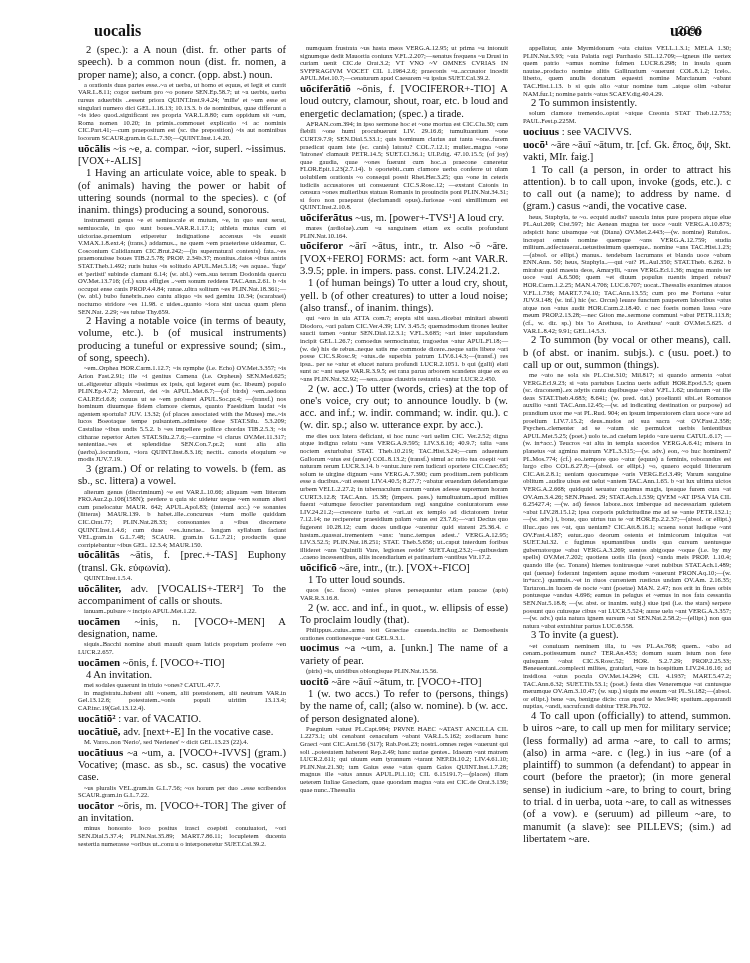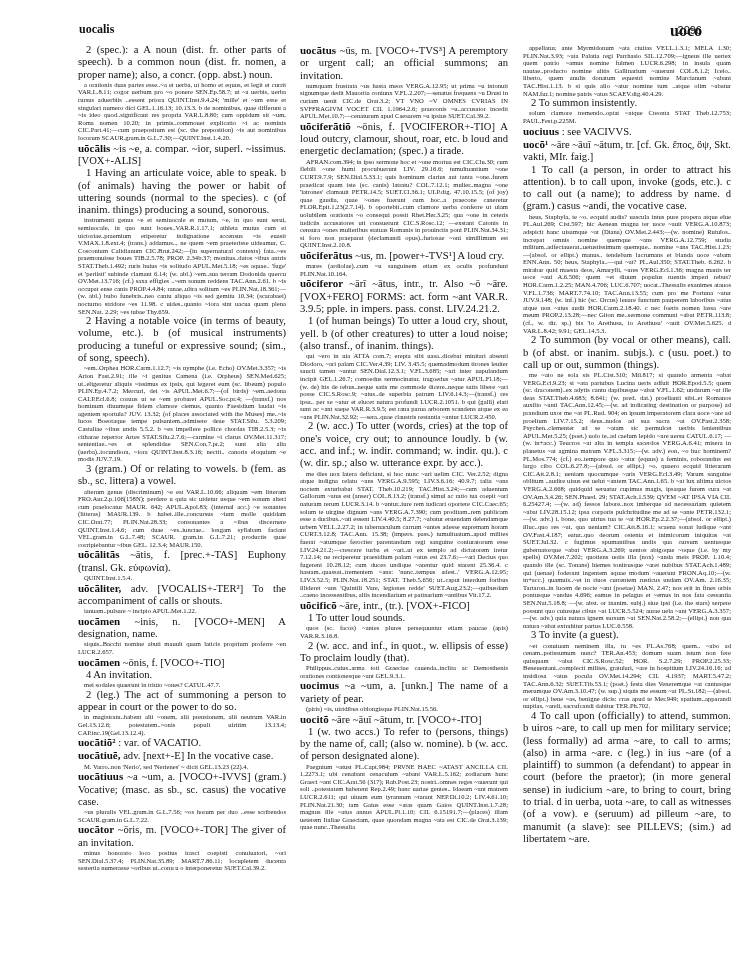--- a/index.html
+++ b/index.html
@@ -1,19 +1,19 @@
 <!DOCTYPE html>
 <html><head>
   <meta charset="utf-8">
   <style>
     html, body { margin: 0; padding: 0; background: #ffffff; }
     body { width: 750px; height: 963px; overflow: hidden; position: relative; color: #111; font-family: "DejaVu Serif", "Liberation Serif", serif; }
     .page { position: absolute; left: 0; top: 0; width: 750px; height: 963px; }
     .running-head { position: absolute; top: 22px; left: 78px; right: 48px; height: 20px; }
-    .rh-left { position: absolute; left: 1px; top: 0; font-family: "Liberation Serif", serif; font-weight: bold; font-size: 12px; }
+    .rh-left { position: absolute; left: 16px; top: 0; font-family: "Liberation Serif", serif; font-weight: bold; font-size: 16px; }
     .rh-center { position: absolute; left: 0; right: 0; text-align: right; top: 2px; font-family: Liberation Sans, sans-serif; font-size: 11px; }
     .rh-right { position: absolute; right: 0; top: 0; font-family: "Liberation Serif", serif; font-weight: bold; font-size: 16px; }
     .col { position: absolute; top: 44px; width: 208px; font-family: Liberation Serif, serif; }
     .col1 { left: 78px; }
     .col2 { left: 300px; }
     .col3 { left: 523px; }
     .sense { font-size: 10.6px; line-height: 12.3px; text-align: justify; margin: 0; }
     .cite { font-size: 6.6px; line-height: 7.6px; text-align: justify; margin: 0 0 0 0; text-indent: 6px; color: #1a1a1a; }
     .entry { margin-top: 6px; }
     .hw-line { font-size: 10.6px; line-height: 12.3px; text-align: justify; margin: 0; }
@@ -42,32 +42,30 @@
       <p class="cite">alterum genus (discriminum) ~e est VAR.L.10.66; aliquam ~em litteram FRO.Aur.2.p.106(158N); perdere u quia sic uidetur usque ~em sonum alteri cum praelocatur MAUR. 642; APUL.Apol.83; (internal acc.) ~e sonantes (litteras) MAUR.139. b habet..ille..concursus ~ium molle quiddam CIC.Orat.77; PLIN.Nat.28.33; consonantes a ~ibus discernere QUINT.Inst.1.4.6; cum duae ~es..iunctae.. longam syllabam faciant VEL.gram.in G.L.7.48; SCAUR. gram.in G.L.7.21; productis quae corripiebantur ~ibus GEL. 12.3.4; MAUR.150.</p>
       <p class="hw-line entry"><span class="hw">uōcālitās</span> <span> ~ātis, f. [prec.+-TAS] Euphony (transl. Gk. εὐφωνία).</span></p>
       <p class="cite">QUINT.Inst.1.5.4.</p>
       <p class="hw-line entry"><span class="hw">uōcāliter,</span> <span> adv. [VOCALIS+-TER²] To the accompaniment of calls or shouts.</span></p>
       <p class="cite">ianuam..pulsare ~ incipio APUL.Met.1.22.</p>
       <p class="hw-line entry"><span class="hw">uocāmen</span> <span> ~inis, n. [VOCO+-MEN] A designation, name.</span></p>
       <p class="cite">siquis..Bacchi nomine abuti mauult quam laticis proprium proferre ~en LUCR.2.657.</p>
       <p class="hw-line entry"><span class="hw">uocāmen</span> <span> ~ōnis, f. [VOCO+-TIO]</span></p>
       <p class="sense ind">4 An invitation.</p>
       <p class="cite">mei sodales quaerunt in triuio ~ones? CATUL.47.7.</p>
-      <p class="sense ind">2 (leg.) The act of summoning a person to appear in court or the power to do so.</p>
       <p class="cite">in magistratu..habent alii ~onem, alii prensionem, alii neutrum VAR.in Gel.13.12.6; potestatem..~onis populi uiritim 13.13.4; CAP.inc.19(Gel.13.12.4).</p>
       <p class="hw-line entry"><span class="hw">uocātiō²</span> <span> : var. of VACATIO.</span></p>
       <p class="hw-line entry"><span class="hw">uocātiuē,</span> <span> adv. [next+-E] In the vocative case.</span></p>
       <p class="cite">M. Varro..non 'Nerio', sed 'Nerienes' ~ dicit GEL.13.23 (22).4.</p>
       <p class="hw-line entry"><span class="hw">uocātiuus</span> <span> ~a ~um, a. [VOCO+-IVVS] (gram.) Vocative; (masc. as sb., sc. casus) the vocative case.</span></p>
       <p class="cite">~us pluralis VEL.gram.in G.L.7.56; ~os horum per duo ..esse scribendos SCAUR.gram.in G.L.7.22.</p>
       <p class="hw-line entry"><span class="hw">uocātor</span> <span> ~ōris, m. [VOCO+-TOR] The giver of an invitation.</span></p>
       <p class="cite">minus honorato loco positus irasci coepisti conuiuatori, ~ori SEN.Dial.5.37.4; PLIN.Nat.35.89; MART.7.86.11; locupletem ducenta sestertia numerasse ~oribus ut..conu u o interponeretur SUET.Cal.39.2.</p>
     </div>
   <div class="col col2">
-      <p class="hw-line entry"><span class="hw">uocātus</span> <span> ~ūs, m. [VOCO+-TVS³] A peremptory or urgent call; an official summons; an invitation.</span></p>
       <p class="cite">numquam frustrata ~us hasta meos VERG.A.12.95; ut prima ~u intonuit signumque dedit Mauortia coniunx V.FL.2.207;—senatus frequens ~u Drusi in curiam uenit CIC.de Orat.3.2; VT VNO ~V OMNES CVRIAS IN SVFFRAGIVM VOCET CIL 1.1964.2.6; praeconis ~u..accusator incedit APUL.Met.10.7;—cenaturum apud Caesarem ~u ipsius SUET.Cal.39.2.</p>
       <p class="hw-line entry"><span class="hw">uōciferātiō</span> <span> ~ōnis, f. [VOCIFEROR+-TIO] A loud outcry, clamour, shout, roar, etc. b loud and energetic declamation; (spec.) a tirade.</span></p>
       <p class="cite">AFRAN.com.394; in ipso sermone hoc et ~one mortua est CIC.Clu.30; cum flebili ~one humi procubuerunt LIV. 29.16.6; tumultuantium ~one CURT.9.7.9; SEN.Dial.5.33.1; quis hominum clarius aut tanta ~one..furem praedicat quam iste (sc. canis) latratu? COL.7.12.1; mulier..magna ~one 'latrones' clamauit PETR.14.5; SUET.Cl.36.1; ULP.dig. 47.10.15.5; (of joy) quae gaudia, quae ~ones fuerunt cum hoc..a praecone caneretur FLOR.Epit.1.23(2.7.14). b oportebit..cum clamore uerba conferre ut ulam uolubilem orationis ~o consequi possit Rhet.Her.3.25; qua ~one in ceteris iudiciis accusatores uti consuerunt CIC.S.Rosc.12; —exstant Catonis in censura ~ones mulieribus statuas Romanis in prouinciis poni PLIN.Nat.34.31; si foro non praeparat (declamandi opus)..furiosae ~oni simillimum est QUINT.Inst.2.10.8.</p>
       <p class="hw-line entry"><span class="hw">uōciferātus</span> <span> ~us, m. [power+-TVS¹] A loud cry.</span></p>
       <p class="cite">mares (ardiolae)..cum ~u sanguinem etiam ex oculis profundunt PLIN.Nat.10.164.</p>
       <p class="hw-line entry"><span class="hw">uōciferor</span> <span> ~ārī ~ātus, intr., tr. Also ~ō ~āre. [VOX+FERO] FORMS: act. form ~ant VAR.R. 3.9.5; pple. in impers. pass. const. LIV.24.21.2.</span></p>
       <p class="sense ind">1 (of human beings) To utter a loud cry, shout, yell. b (of other creatures) to utter a loud noise; (also transf., of inanim. things).</p>
       <p class="cite">qui ~ero in uia ATTA com.7; erepta sibi uasa..dicebat minitari absenti Diodoro, ~ari palam CIC.Ver.4.39; LIV. 3.45.5; quemadmodum tirones leuiter saucii tamen ~antur SEN.Dial.12.3.1; V.FL.3.685; ~ari inter uapulandum incipit GEL.1.26.7; comoedus sermocinatur, tragoedus ~atur APUL.Fl.18;—(w. de) his de rebus..neque satis me commode dicere..neque satis libere ~ari posse CIC.S.Rosc.9; ~atus..de superbia patrum LIV.6.14.3;—(transf.) res ipsa.. per se ~atur et elucet natura profundi LUCR.2.1051. b qui (galli) elati sunt ac ~ant saepe VAR.R.3.9.5; est rana parua arborem scandens atque ex ea ~ans PLIN.Nat.32.92; —sera..quae claustris restantia ~antur LUCR.2.450.</p>
       <p class="sense ind">2 (w. acc.) To utter (words, cries) at the top of one's voice, cry out; to announce loudly. b (w. acc. and inf.; w. indir. command; w. indir. qu.). c (w. dir. sp.; also w. utterance expr. by acc.).</p>
       <p class="cite">me dies uox latera deficiant, si hoc nunc ~ari uelim CIC. Ver.2.52; digna atque indigna relatu ~ans VERG.A.9.595; LIV.3.6.16; 40.9.7; talia ~ans noctem exturbabat STAT. Theb.10.219; TAC.Hist.3.24;—cum aduentum Gallorum ~atus est (anser) COL.8.13.2; (transf.) simul ac ratio tua coepit ~ari naturam rerum LUCR.3.14. b ~antur..iure rem iudicari oportere CIC.Caec.65; solum te uirgine dignum ~ans VERG.A.7.390; cum proditam..rem publicam esse a ducibus..~ati essent LIV.4.40.5; 8.27.7; ~abatur eruendam delendamque urbem VELL.2.27.2; in tabernaculum carrum ~antes adesse supremam horam CURT.3.12.8; TAC.Ann. 15.38; (impers. pass.) tumultuatum..apud milites fuerat ~atumque ferociter parentandum regi sanguine coniuratorum esse LIV.24.21.2;—crescere turba et ~ari..ut ex templo ad dictatorem iretur 7.12.14; ne reciperetur praesidium palam ~atus est 23.7.6;—~ari Decius quo fugerent 10.28.12; cum duces undique ~arentur quid starent 25.36.4. c hastam..quassat..trementem ~ans: 'nunc..tempus adest..' VERG.A.12.95; LIV.3.52.5; PLIN.Nat.18.251; STAT. Theb.5.656; ut..caput interdum foribus illideret ~ans 'Quintili Vare, legiones redde' SUET.Aug.23.2;—quibusdam ..caeno incessentibus, aliis incendiarium et patinarium ~antibus Vit.17.2.</p>

